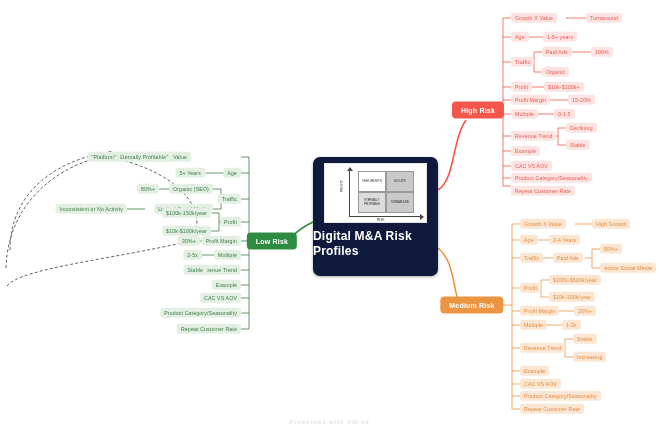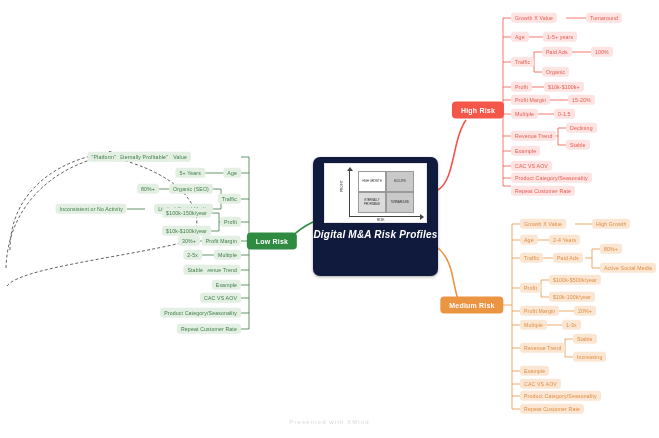--- a/index.html
+++ b/index.html
@@ -53,22 +53,22 @@
     transform:rotate(-90deg);transform-origin:center;letter-spacing:.2px;}
   .mx-xlabel{position:absolute;left:52px;top:54px;font-size:3px;color:#222;letter-spacing:.2px;}
   .mx-cell{position:absolute;border:1px solid #9a9a9a;box-sizing:border-box;
     font-size:2.6px;color:#222;display:flex;align-items:center;justify-content:center;
     text-align:center;line-height:1.25;padding:1px;}
   .mx-c1{left:33px;top:7px;width:28px;height:21px;background:#ffffff;}
   .mx-c2{left:61px;top:7px;width:28px;height:21px;background:#c9c9c9;}
   .mx-c3{left:33px;top:28px;width:28px;height:21px;background:#dcdcdc;}
   .mx-c4{left:61px;top:28px;width:28px;height:21px;background:#c9c9c9;}
   #central .title{
-    color:#ffffff;font-size:10px;font-weight:bold;text-align:right;
-    margin-top:6px;line-height:1.25;letter-spacing:.2px;font-style:italic;
+    color:#ffffff;font-size:12px;font-weight:bold;text-align:left;
+    margin-top:6px;line-height:1.25;letter-spacing:.2px;
   }
   #footer{
     position:absolute;left:0;top:419px;width:659px;text-align:center;
     font-size:6px;color:#d8d8d8;letter-spacing:1.1px;
   }
 </style>
 </head>
 <body>
 
 <div id="canvas">

